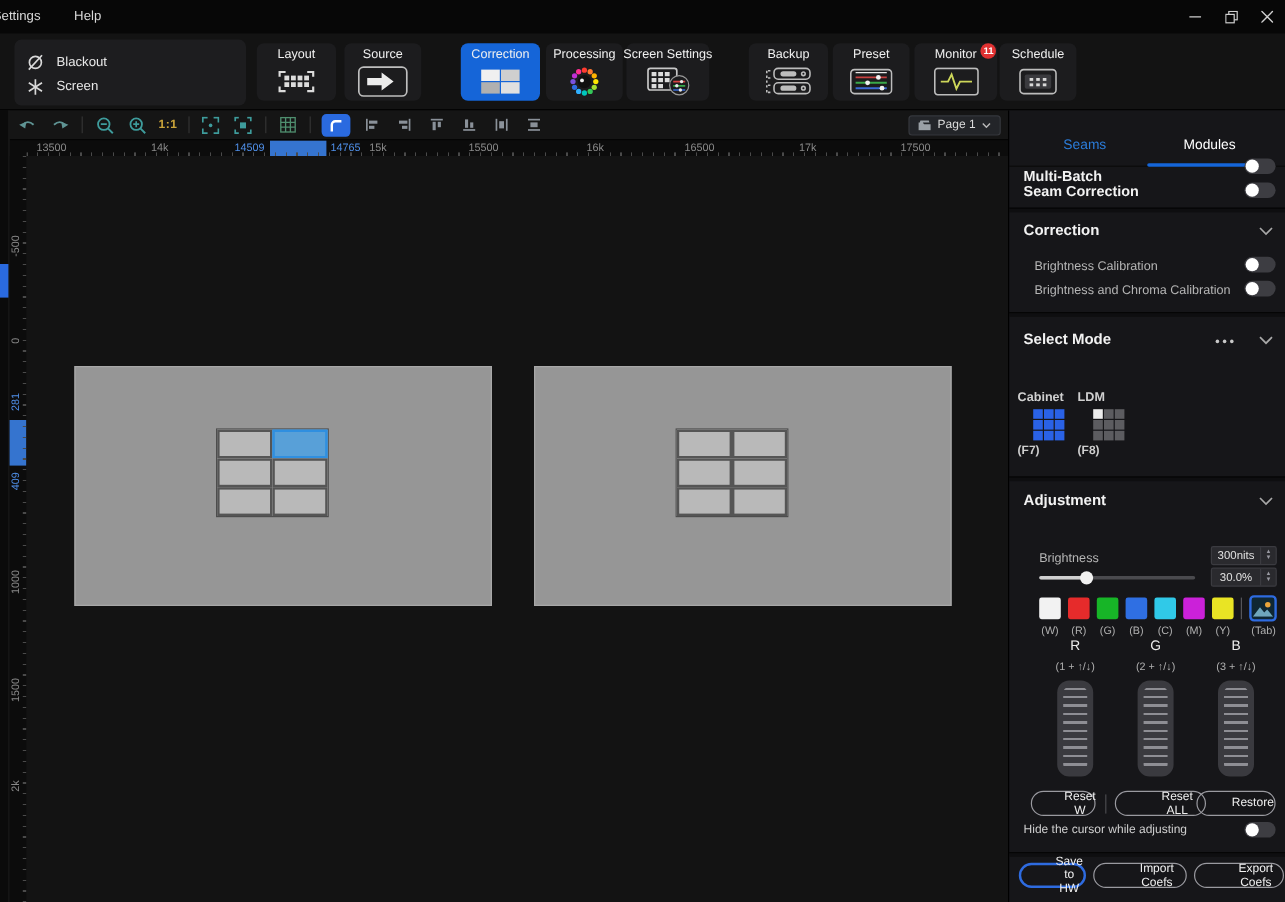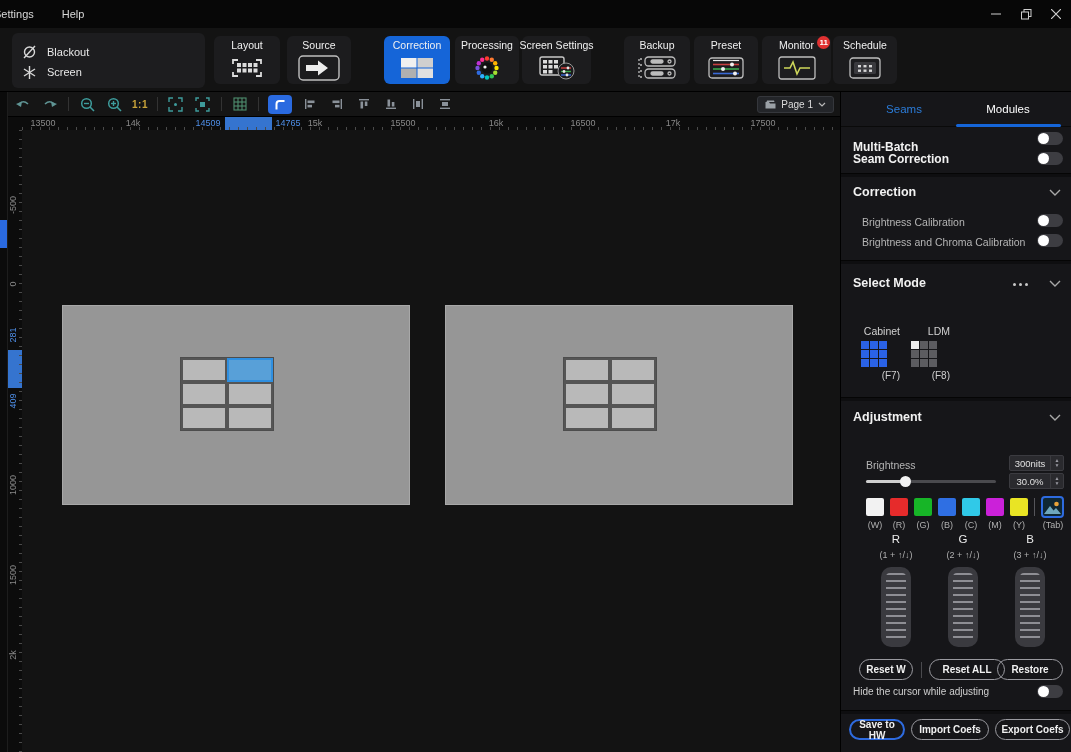--- a/index.html
+++ b/index.html
@@ -48,35 +48,35 @@
   .vlabel.hl { color:#4f8fe8; }
   .vblock { position:absolute; left:0; top:220px; width:14px; height:38px; background:#3574cf; }
   
   .canvas { position:absolute; left:22px; top:130px; width:818px; height:622px; background:#131313; }
   .screen { position:absolute; top:175px; width:348px; height:200px; background:#969696; border:1px solid #a8a8a8; }
   .cab-grid { position:absolute; top:227px; display:grid; grid-template-columns:repeat(2,46px); grid-auto-rows:24px; border:1px solid #4d4d4d; }
   .cab { background:#b9b9b9; border:2px solid #555; }
   .cab.sel { background:#58a0d8; border-color:#2f8fe0; }
   
   .panel { position:absolute; left:840px; top:92px; width:231px; height:660px; background:#161619; border-left:1px solid #000; }
-  .ptabs { position:absolute; left:0; top:4px; width:231px; height:31px; border-bottom:1px solid #0a0a0a; }
+  .ptabs { position:absolute; left:0; top:16px; width:231px; height:31px; border-bottom:1px solid #0a0a0a; }
   .ptab { position:absolute; top:7px; font-size:11.5px; transform:translateX(-50%); }
   .ptab.seams { color:#2b7cd9; }
   .ptab.modules { color:#fff; }
   .ptab-underline { position:absolute; left:115px; top:28px; width:105px; height:3px; background:#1565d8; border-radius:2px; }
   .switch-row-label { position:absolute; left:12px; font-size:12px; font-weight:bold; color:#f2f2f2; }
   .toggle { position:absolute; width:26px; height:13px; border-radius:7px; background:#3d3d42; }
   .toggle .knob { position:absolute; left:1px; top:1px; width:11px; height:11px; border-radius:50%; background:#fff; }
   .psep { position:absolute; left:0; width:231px; height:4px; background:#0e0e10; border-top:1px solid #050505; }
   .sect-title { position:absolute; left:12px; font-size:12.5px; font-weight:bold; color:#f2f2f2; }
   .sub-label { position:absolute; left:21px; font-size:10.5px; color:#b5b5b5; }
   .chev { position:absolute; width:12px; height:8px; }
   .dots3 { position:absolute; display:flex; gap:3px; }
   .dots3 i { width:3px; height:3px; border-radius:50%; background:#c8c8c8; }
-  .mode-opt { position:absolute; width:52px; text-align:right; }
+  .mode-opt { position:absolute; width:52px; text-align:left;font-weight:bold; }
   .mode-label { font-size:10.5px; color:#d0d0d0; }
   .mode-grid { width:26px; height:26px; margin:4px auto 3px; display:grid; grid-template-columns:repeat(3,8px); grid-auto-rows:8px; gap:1px; }
   .mode-grid.cabinet i { background:#2a62e6; }
   .mode-grid.ldm i { background:#5c5c60; }
   .mode-grid.ldm i:first-child { background:#ececec; }
   .mode-key { font-size:10px; color:#cfcfcf; }
   .adj-label { position:absolute; font-size:10.5px; color:#b5b5b5; }
   .spin-input { position:absolute; width:55px; height:16px; background:#2a2a2e; border:1px solid #3b3b40; border-radius:2px; display:flex; align-items:center; }
   .spin-input .val { flex:1; font-size:9.5px; color:#e0e0e0; text-align:center; }
   .spin-input .spin { width:13px; height:100%; border-left:1px solid #3b3b40; display:flex; flex-direction:column; align-items:center; justify-content:center; color:#9a9aa2; font-size:5px; line-height:5px; }
@@ -84,21 +84,21 @@
   .slider-fill { position:absolute; left:0; top:0; height:3px; border-radius:2px; background:#cfcfcf; }
   .slider-knob { position:absolute; top:-4px; width:11px; height:11px; border-radius:50%; background:#f2f2f2; }
   .swatch { position:absolute; width:18px; height:18px; border-radius:2px; }
   .sw-key { position:absolute; transform:translateX(-50%); font-size:9px; color:#b0b0b0; }
   .sw-div { position:absolute; width:1px; height:18px; background:#55555a; }
   .tab-swatch { position:absolute; width:23px; height:22px; border:2px solid #2e6be0; border-radius:4px; background:#0f2733; display:flex; align-items:center; justify-content:center; }
   .ch-letter { position:absolute; transform:translateX(-50%); font-size:11.5px; color:#ececec; }
   .ch-hint { position:absolute; transform:translateX(-50%); font-size:9px; color:#b0b0b0; white-space:nowrap; }
   .wheel { position:absolute; width:30px; height:80px; border-radius:10px; background:#3a3a3f; padding:6px 5px; }
   .wheel .ridges { width:100%; height:100%; border-radius:4px; background:repeating-linear-gradient(180deg,#8e8e94 0 2px,#3a3a3f 2px 7px); }
-  .pill-btn { position:absolute; height:21px; border:1px solid #9a9aa0; border-radius:11px; background:transparent; color:#f0f0f0; font-size:10px; font-family:"Liberation Sans",sans-serif; font-weight:bold; display:flex; align-items:center; justify-content:center; }
+  .pill-btn { position:absolute; height:21px; border:1px solid #9a9aa0; border-radius:11px; background:transparent; color:#f0f0f0; font-size:10px; font-family:"Liberation Sans",sans-serif; font-weight:normal; display:flex; align-items:center; justify-content:center;padding-left:28px; }
   .pill-btn.blue { border:2px solid #2e6be0; }
   .btn-sep { position:absolute; width:1px; height:16px; background:#4a4a4e; }
   .hide-cursor-label { position:absolute; left:12px; font-size:10px; color:#cfcfcf; }
 </style>
 </head>
 <body>
 
 <div id="app">
 
   <div class="titlebar">

